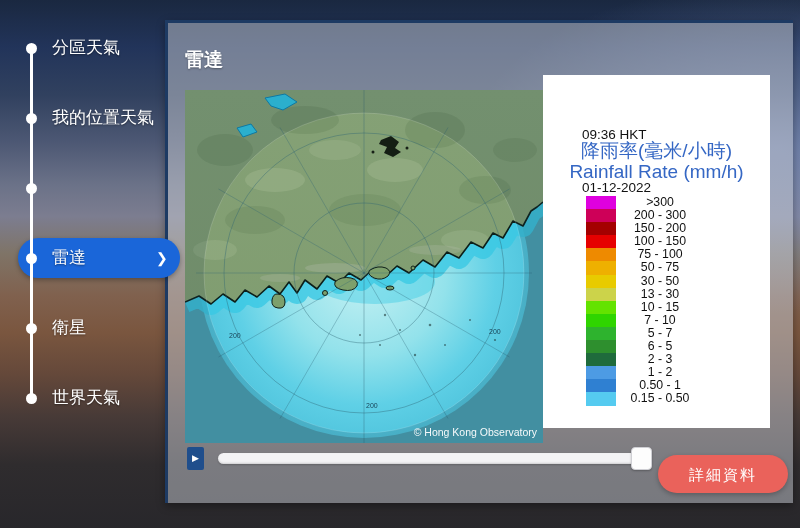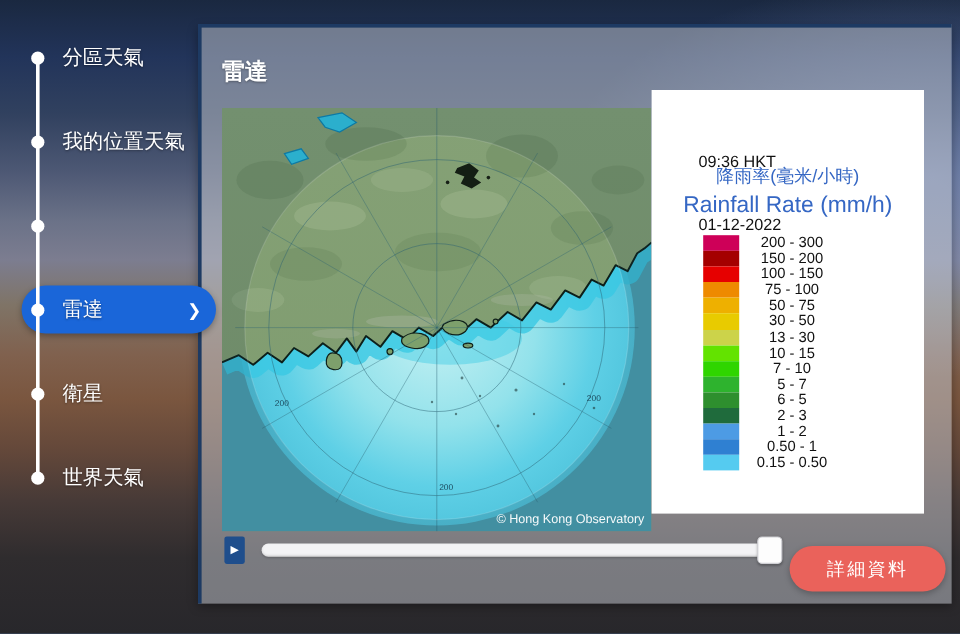--- a/index.html
+++ b/index.html
@@ -37,21 +37,21 @@
     box-shadow:0 3px 8px rgba(0,0,0,.35);
   }
   .panel-border-top{position:absolute;left:0;top:0;width:628px;height:3px;background:#1D3A63;}
   .panel-border-left{position:absolute;left:0;top:0;width:3px;height:483px;background:#1D3A63;}
   .panel-title{position:absolute;left:20px;top:14px;color:#fff;font-size:19px;text-shadow:0 1px 2px rgba(0,0,0,.35);}
   
   .map-wrap{position:absolute;left:20px;top:55px;width:358px;height:353px;overflow:hidden;margin-top:15px;}
   
   .legend{position:absolute;left:378px;top:55px;width:227px;height:353px;background:#fff;}
   .legend-time{position:absolute;left:39px;top:16px;font-size:13.5px;line-height:17.5px;color:#111;white-space:pre;}
-  .legend-title-zh{position:absolute;left:0;top:63px;width:227px;text-align:center;font-size:15px;}
+  .legend-title-zh{position:absolute;left:0;top:63px;width:227px;text-align:center;font-size:19px;}
   .legend-title-en{position:absolute;left:0;top:86px;width:227px;text-align:center;font-size:19px;}
   .legend-scale{position:absolute;left:0;top:121px;width:227px;}
   .scale-row{display:flex;height:13.1px;align-items:stretch;}
   .swatch{margin-left:43px;width:30px;}
   .range-label{width:88px;text-align:center;font-size:12.3px;line-height:13.1px;color:#111;white-space:nowrap;}
   
   .play-btn{position:absolute;left:22px;top:427px;width:17px;height:23px;background:#1F4E8C;border-radius:2px;
     color:#fff;font-size:9px;line-height:23px;text-align:center;cursor:pointer;}
   .slider-track{position:absolute;left:53px;top:433px;width:422px;height:11px;background:#F3F3F5;border-radius:6px;
     box-shadow:inset 0 -1px 2px rgba(0,0,0,.15),0 1px 2px rgba(0,0,0,.2);cursor:pointer;}
@@ -220,20 +220,24 @@
 
   <aside class="legend">
     <div class="legend-time">
       <div>09:36 HKT</div>
       <div>01-12-2022</div>
     </div>
     <div class="legend-title-zh" style="color: rgb(53, 103, 196);">降雨率(毫米/小時)</div>
     <div class="legend-title-en" style="color: rgb(53, 103, 196);">Rainfall Rate (mm/h)</div>
     <div class="legend-scale">
         <div class="scale-row">
+    <span class="swatch" style="background: rgb(223, 0, 223);"></span>
+    <span class="range-label">&gt;300</span>
+  </div>
+        <div class="scale-row">
     <span class="swatch" style="background: rgb(206, 0, 88);"></span>
     <span class="range-label">200 - 300</span>
   </div>
         <div class="scale-row">
     <span class="swatch" style="background: rgb(164, 0, 0);"></span>
     <span class="range-label">150 - 200</span>
   </div>
         <div class="scale-row">
     <span class="swatch" style="background: rgb(230, 0, 0);"></span>
     <span class="range-label">100 - 150</span>

